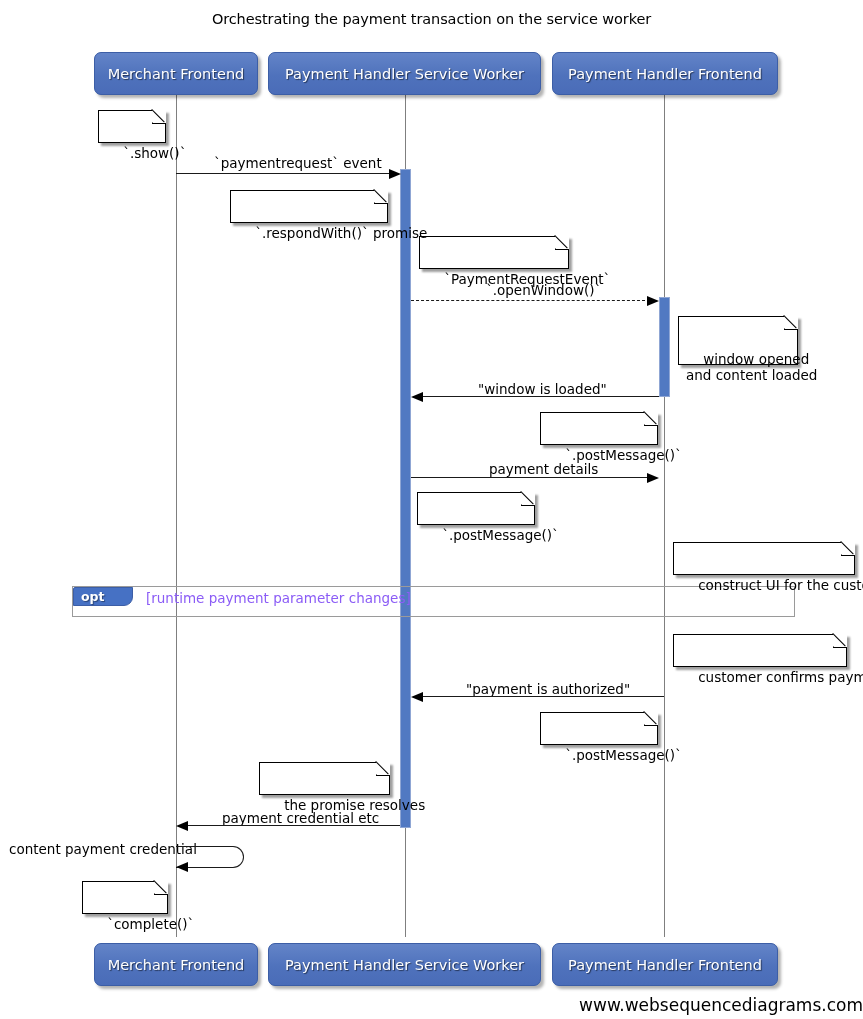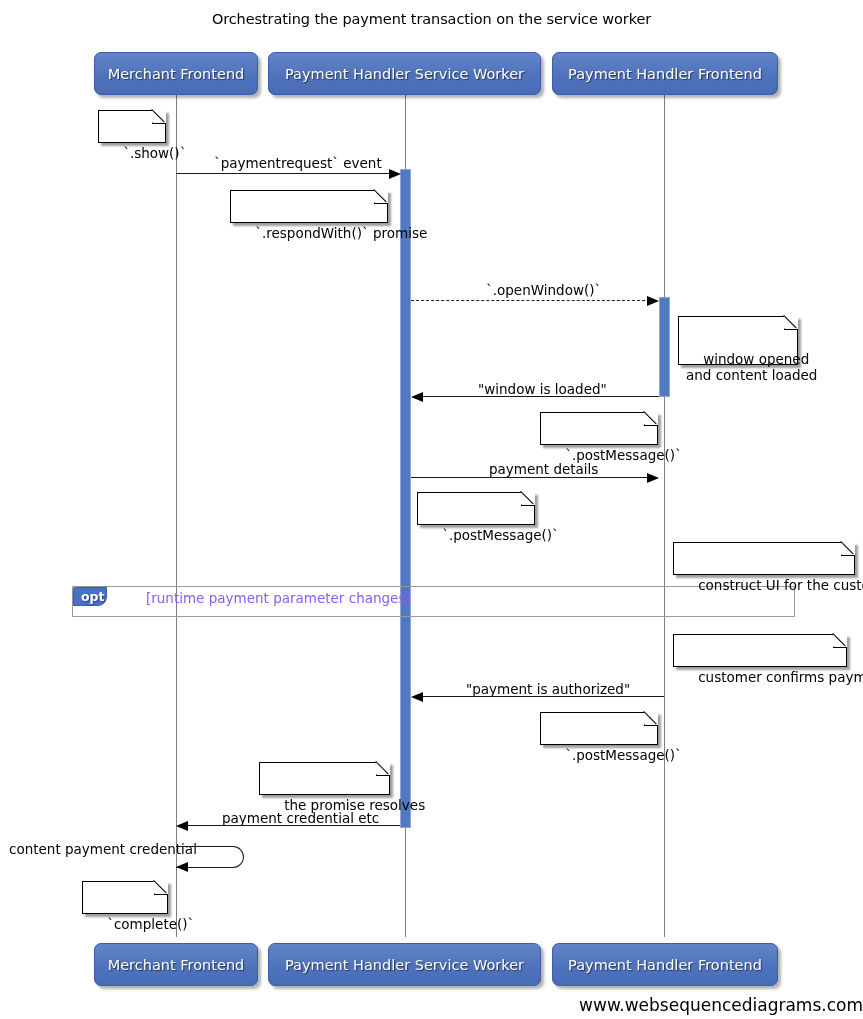--- a/index.html
+++ b/index.html
@@ -129,20 +129,24 @@
 
   <div class="msg-label" style="left:214px;top:155px;">`paymentrequest` event</div>
   <div class="msg-line" style="left:176px;top:173px;width:220px;"></div>
   <div class="arrowhead right" style="left:389px;top:168.5px;"></div>
 
   <div class="note" style="left:230px;top:190px;width:158px;height:33px;">
     <span class="fold"></span>
     <span class="note-body">`.respondWith()` promise</span>
   </div>
 
+  <div class="note" style="left:419px;top:236px;width:150px;height:33px;">
+    <span class="fold"></span>
+    <span class="note-body">`PaymentRequestEvent`</span>
+  </div>
 
   <div class="msg-label" style="left:486px;top:282px;">`.openWindow()`</div>
   <div class="msg-line dashed" style="left:411px;top:300px;width:234px;"></div>
   <div class="arrowhead right" style="left:647px;top:295.5px;"></div>
 
   <div class="note" style="left:678px;top:316px;width:120px;height:49px;">
     <span class="fold"></span>
     <span class="note-body">window opened
 and content loaded</span>
   </div>
@@ -164,21 +168,21 @@
     <span class="fold"></span>
     <span class="note-body">`.postMessage()`</span>
   </div>
 
   <div class="note" style="left:673px;top:542px;width:182px;height:33px;">
     <span class="fold"></span>
     <span class="note-body">construct UI for the customer</span>
   </div>
 
   <div class="fragment" style="left:72px;top:586px;width:723px;height:31px;"></div>
-  <div class="fragment-tab" style="left:73px;top:587px;width:34px;height:19px;">
+  <div class="fragment-tab" style="left:73px;top:587px;width:60px;height:19px;">
     <span>opt</span>
   </div>
   <div class="fragment-cond" style="left:146px;top:590px;">[runtime payment parameter changes]</div>
 
   <div class="note" style="left:673px;top:634px;width:174px;height:33px;">
     <span class="fold"></span>
     <span class="note-body">customer confirms payment</span>
   </div>
 
   <div class="msg-label" style="left:466px;top:681px;">"payment is authorized"</div>

